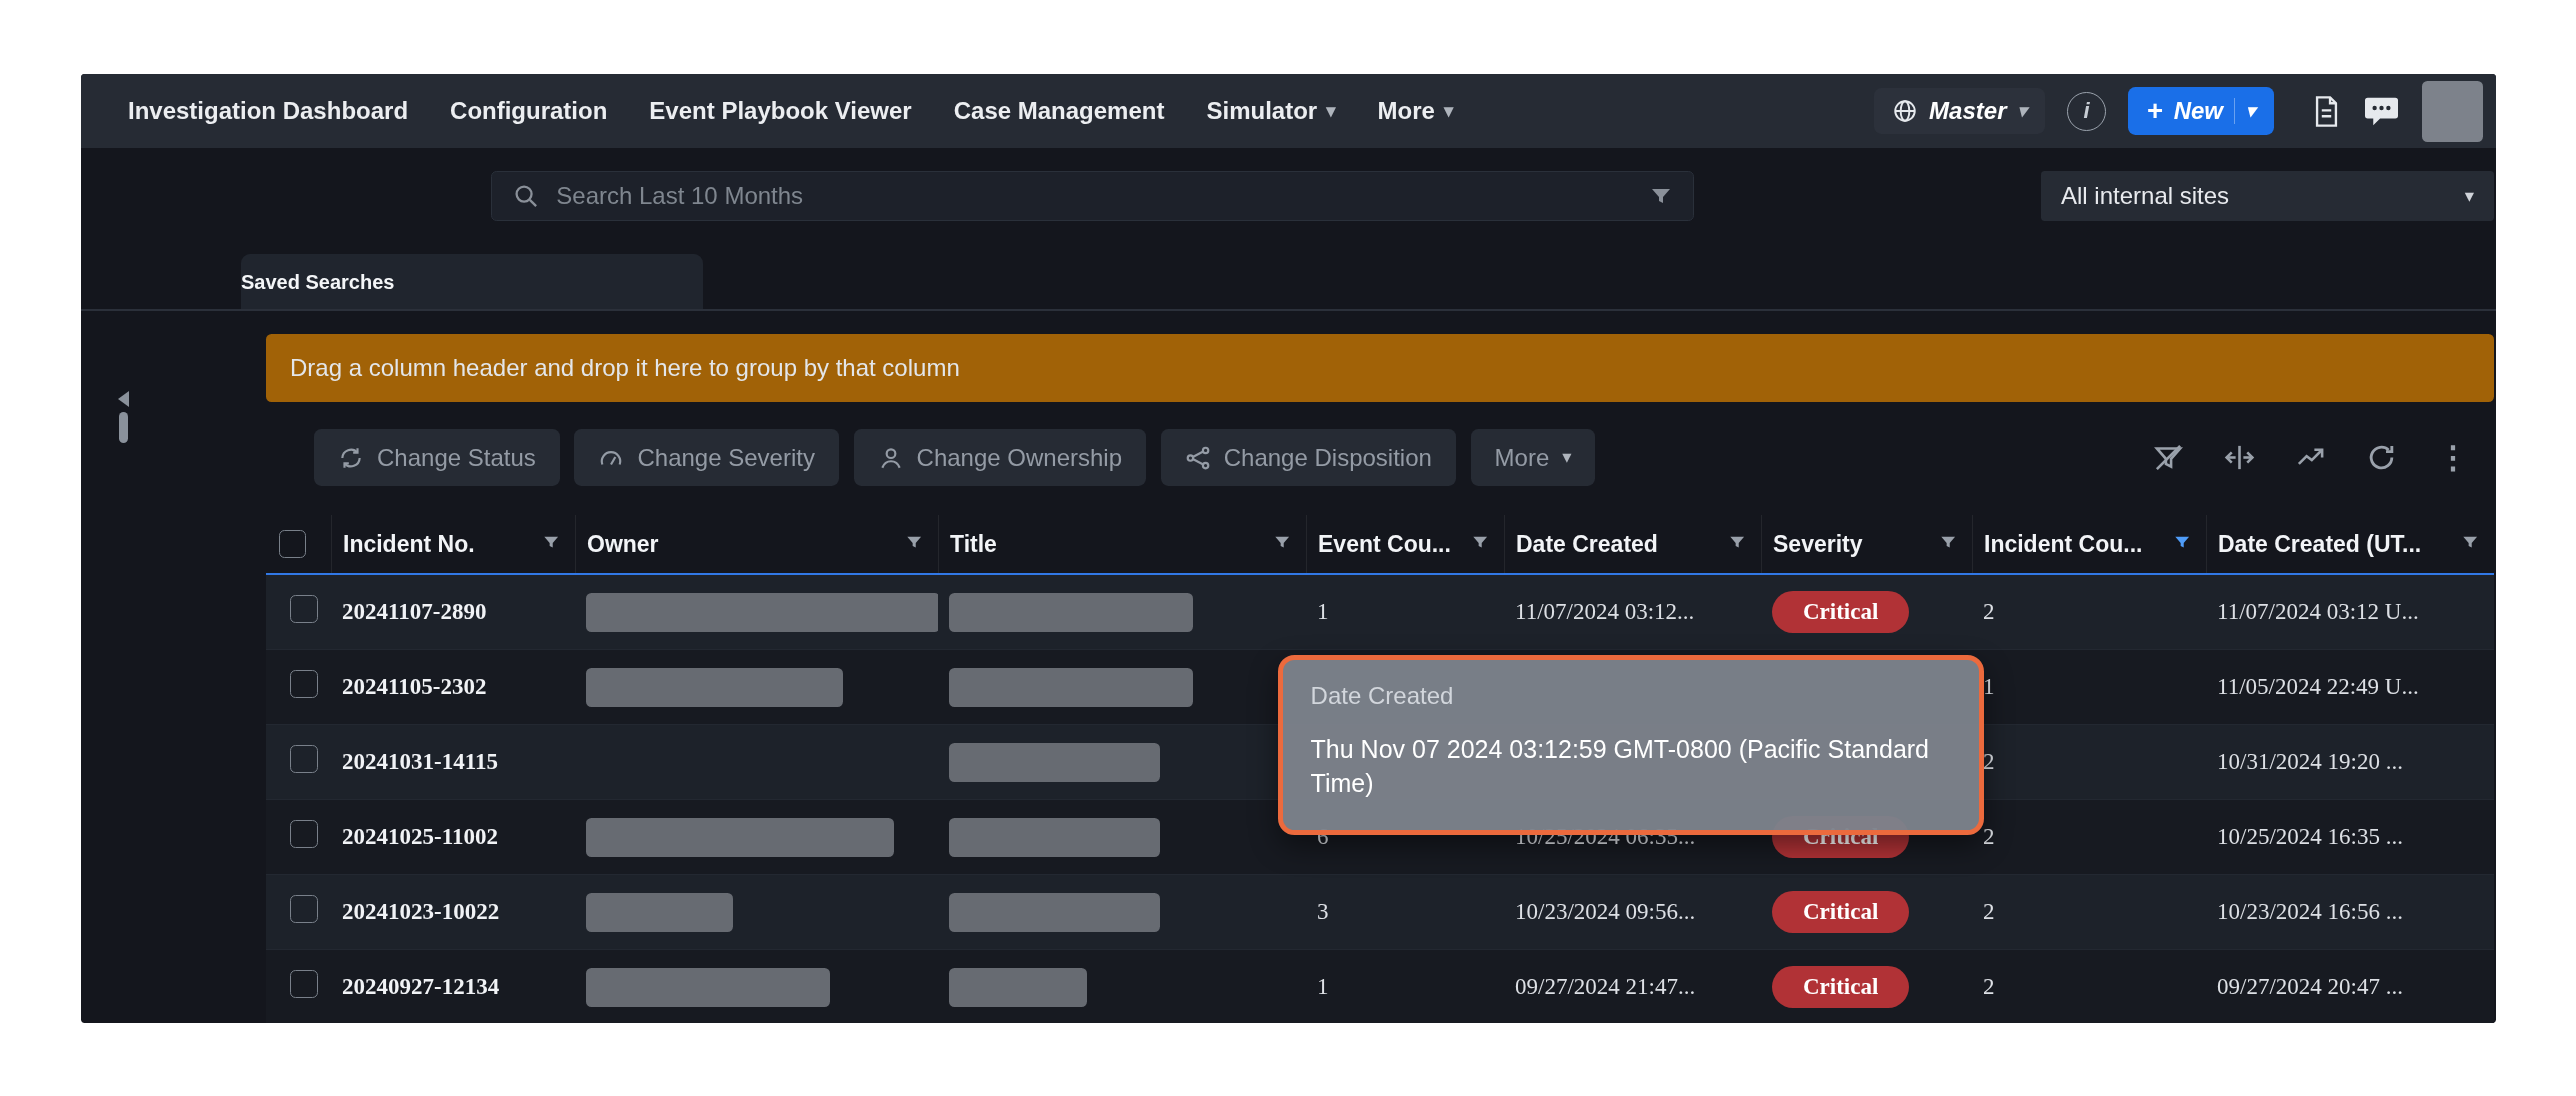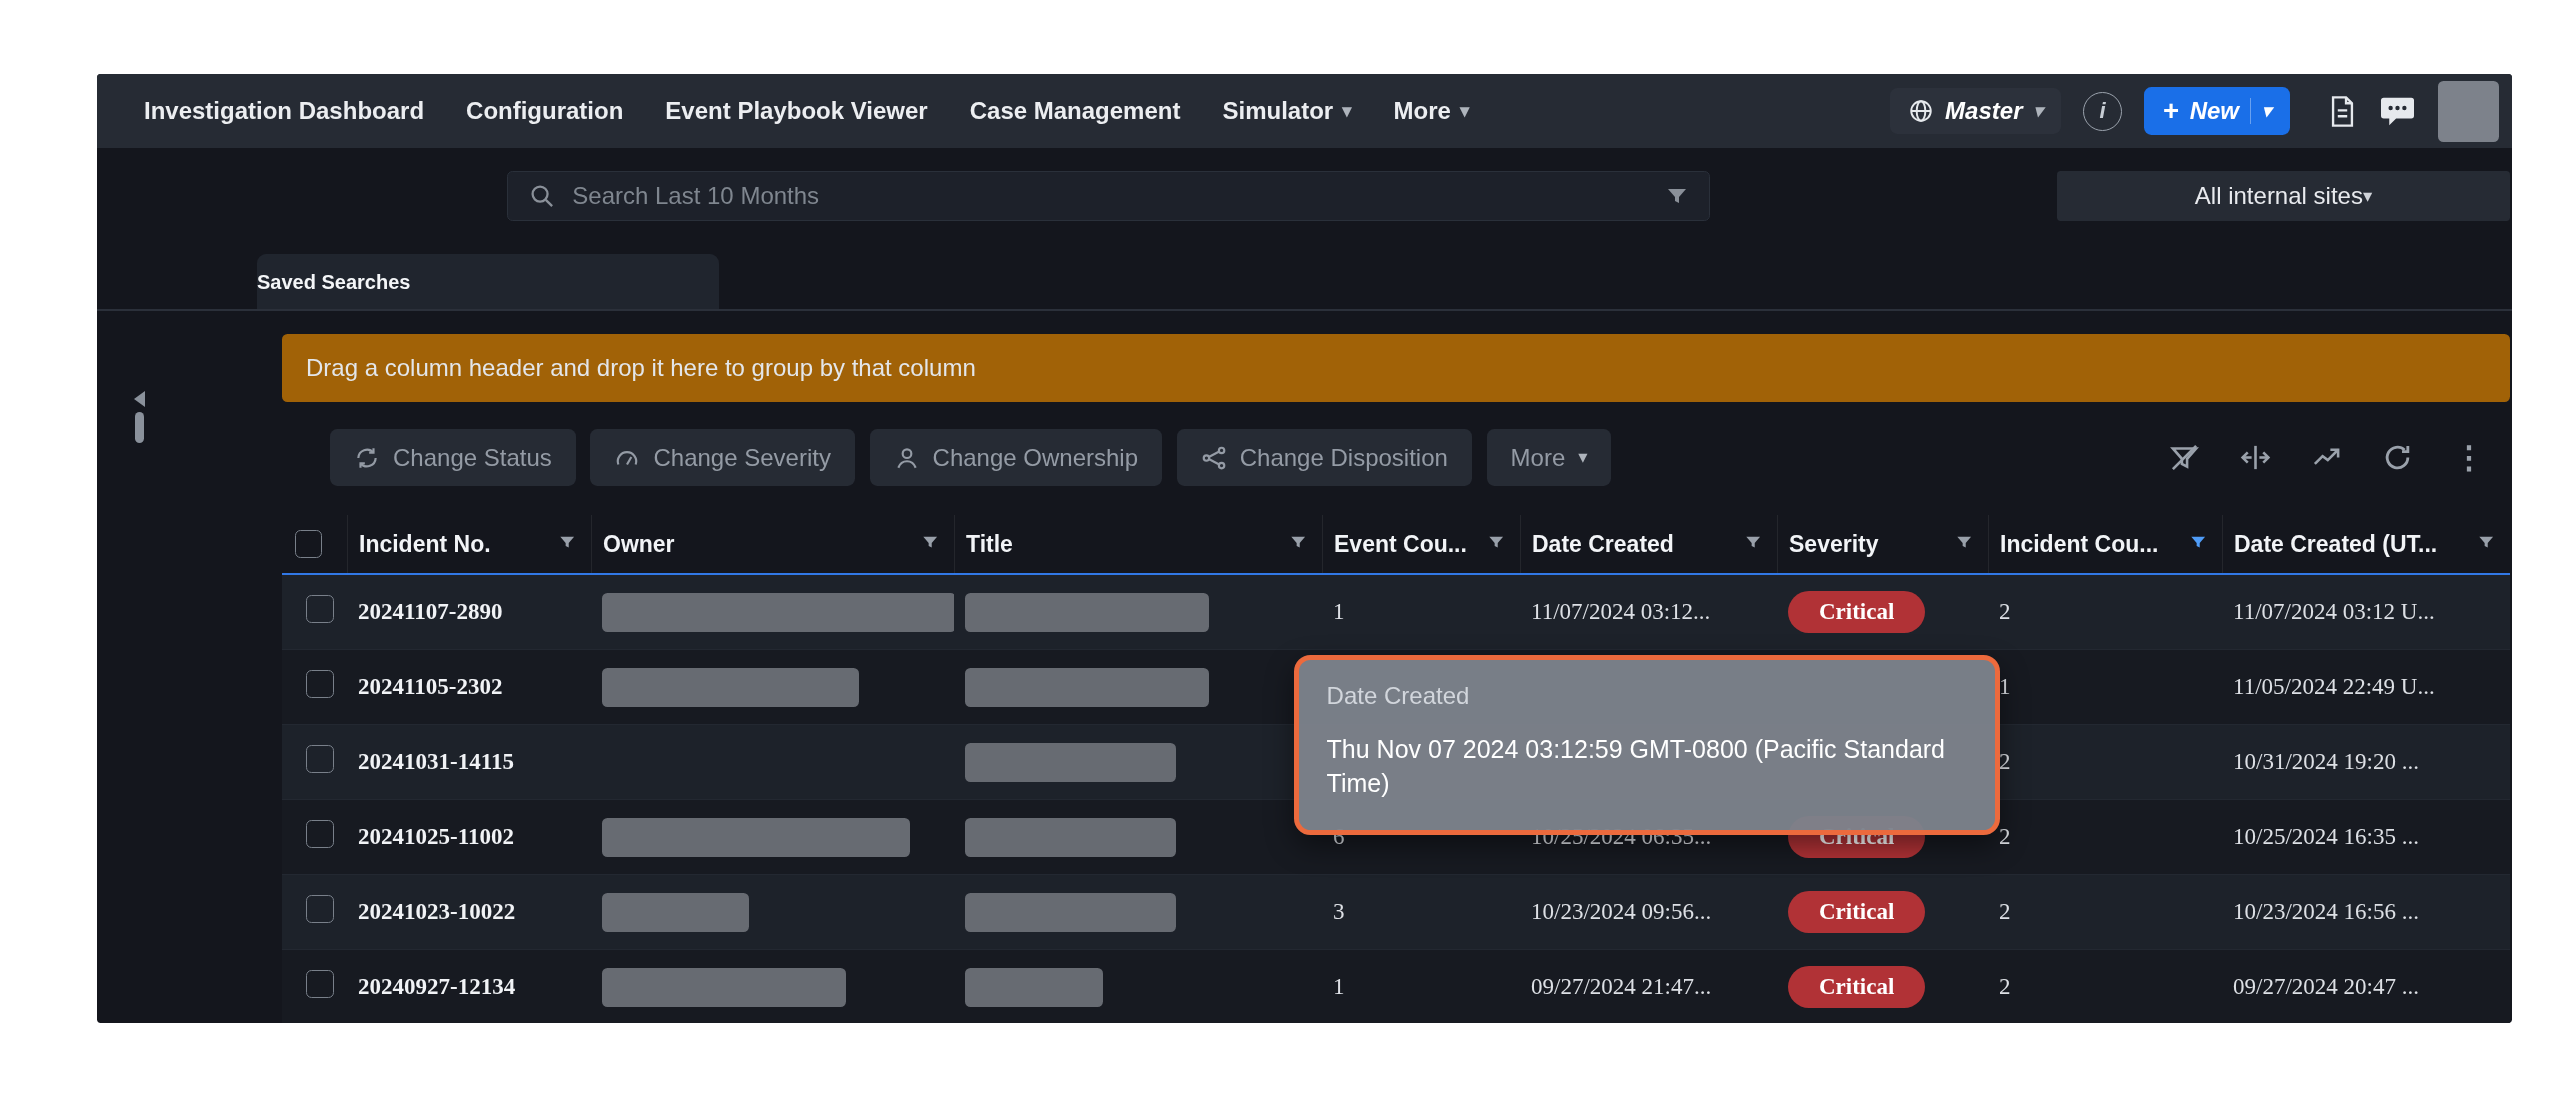--- a/index.html
+++ b/index.html
@@ -1,17 +1,17 @@
 <!DOCTYPE html>
 <html style="font-size:14.7px"><head>
 <meta charset="utf-8">
 <style>
   html,body{margin:0;padding:0;}
   body{width:2576px;height:1097px;background:#ffffff;font-family:"Liberation Sans",sans-serif;overflow:hidden;position:relative;}
-  .canvas{position:absolute;inset:0;background:#fff;border-radius:40px;margin-left:16px;}
+  .canvas{position:absolute;inset:0;background:#fff;border-radius:40px;}
   .app{position:absolute;left:81px;top:74px;width:2415px;height:949px;background:#14161d;border-radius:3.7px;overflow:hidden;}
 
   
   .nav{position:absolute;left:0;top:0;width:100%;height:74px;background:#262b34;display:flex;align-items:center;}
   .nav-items{display:flex;gap:42px;padding-left:47px;align-items:center;}
   .nav-item{font-size:24px;font-weight:bold;color:#eceef1;white-space:nowrap;display:flex;align-items:center;gap:9.2px;cursor:pointer;}
   .caret{font-size:18.4px;color:#aeb4bc;line-height:1;}
   .nav-right{margin-left:auto;display:flex;align-items:center;gap:22px;padding-right:13px;font-style:italic;}
   .master-btn{display:flex;align-items:center;gap:11px;background:#2c313b;border-radius:7.4px;height:46px;padding:0 18.4px;color:#fff;font-weight:bold;font-size:24px;cursor:pointer;}
   .info-circle{width:39px;height:39px;border:1.8px solid #9aa2ac;border-radius:50%;color:#c7cdd4;display:flex;align-items:center;justify-content:center;font-size:22px;font-weight:bold;box-sizing:border-box;}
@@ -20,21 +20,21 @@
   .new-btn .divider{width:0.9px;height:26px;background:rgba(255,255,255,.35);}
   .icon-btn{color:#e6e9ed;display:flex;align-items:center;justify-content:center;cursor:pointer;}
   .doc-gap{margin-left:16.5px;}
   .avatar{width:61px;height:61px;border-radius:5.5px;background:#7d828b;}
 
   
   .search-box{position:absolute;left:410px;top:97px;width:1203px;height:50px;background:#1d212a;border:0.9px solid #2a303a;border-radius:5.5px;display:flex;align-items:center;padding:0 20px;gap:14.7px;box-sizing:border-box;}
   .search-box input{flex:1;background:transparent;border:none;outline:none;color:#cfd3d9;font-size:24px;font-family:"Liberation Sans",sans-serif;}
   .search-box input::placeholder{color:#7f868f;}
   .muted-icon{color:#8a9099;display:flex;align-items:center;}
-  .sites-dd{position:absolute;left:1960px;top:97px;width:453px;height:50px;background:#262b34;border-radius:3.7px;display:flex;align-items:center;justify-content:center;padding:0 20px;font-size:24px;color:#e8eaee;box-sizing:border-box;cursor:pointer;}
+  .sites-dd{position:absolute;left:1960px;top:97px;width:453px;height:50px;background:#262b34;border-radius:3.7px;display:flex;align-items:center;justify-content:space-between;padding:0 20px;font-size:24px;color:#e8eaee;box-sizing:border-box;cursor:pointer;}
 
   
   .tab{position:absolute;left:160px;top:180px;width:462px;height:56px;background:#20252e;border-radius:9.2px 9.2px 0 0;display:flex;align-items:center;justify-content:flex-start;font-size:20px;font-weight:bold;color:#f4f6f8;cursor:pointer;}
   .tab-line{position:absolute;left:0;top:235px;width:2415px;height:1.8px;background:#2b303a;}
 
   
   .hint-bar{position:absolute;left:185px;top:260px;width:2228px;height:68px;background:#a16207;border-radius:5.5px;display:flex;align-items:center;padding:0 24px;font-size:24px;color:#e3e6ea;box-sizing:border-box;}
 
   
   .actions{position:absolute;left:185px;top:355px;height:57px;display:flex;gap:14.7px;align-items:center;padding-left:48px;}

